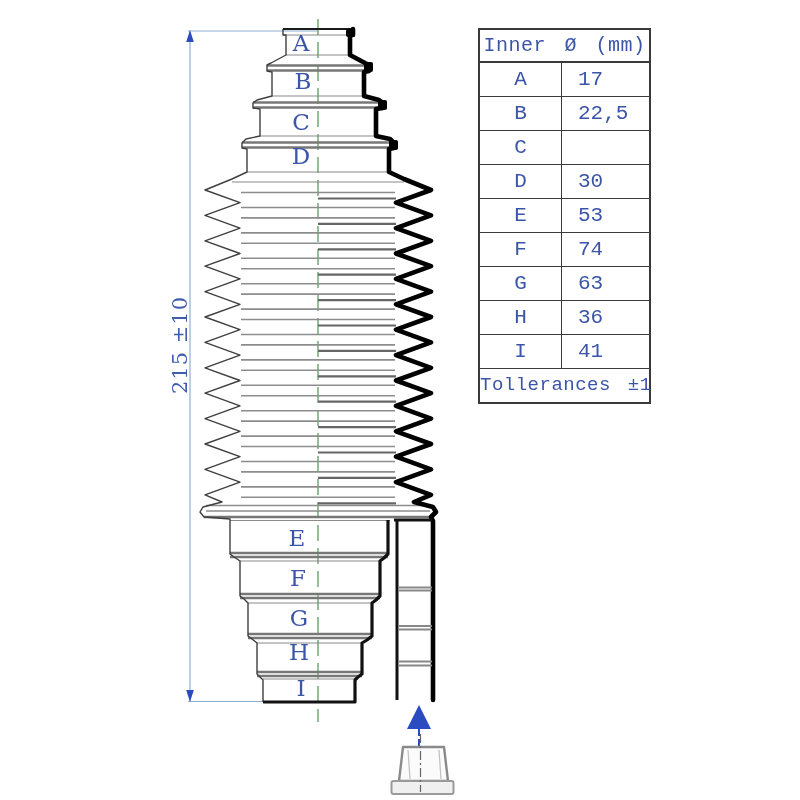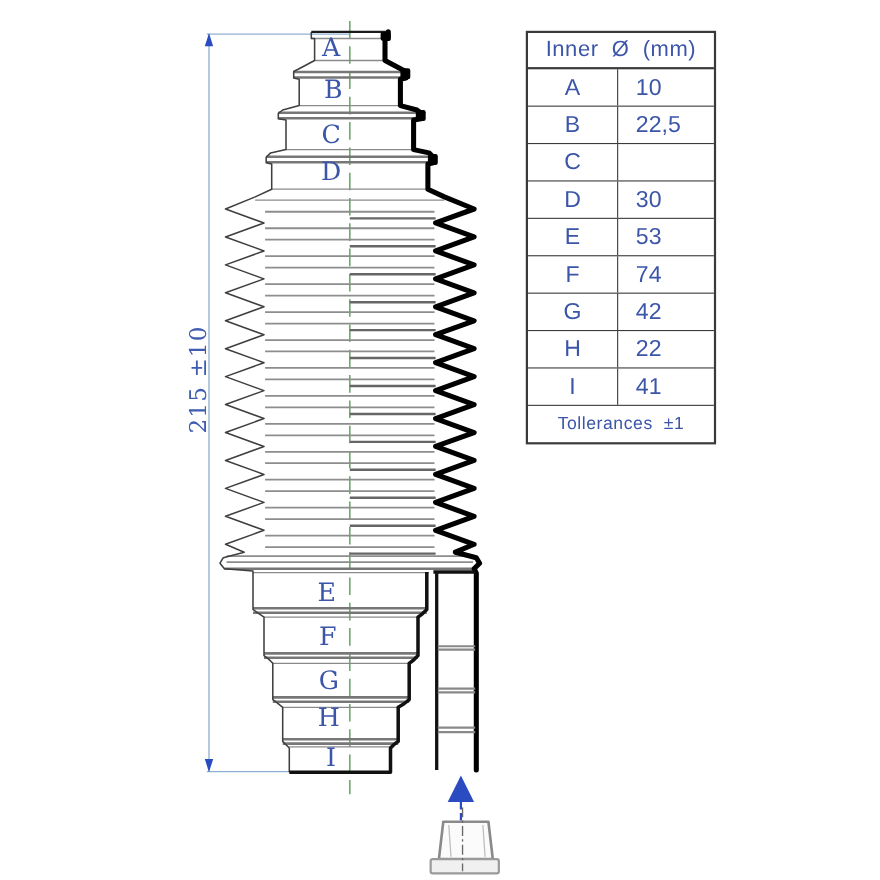--- a/index.html
+++ b/index.html
@@ -4,32 +4,32 @@
 <style>
   html,body{margin:0;padding:0;background:#ffffff;}
   .canvas{position:relative;width:800px;height:800px;background:#ffffff;overflow:hidden;
           font-family:"DejaVu Serif", serif;}
   .diagram-svg{position:absolute;left:0;top:0;width:800px;height:800px;}
 
   
   .spec-table{
     position:absolute;left:478px;top:28px;width:173px;
     border:2.5px solid #3a3a3a;background:#ffffff;
-    color:#3b55a8;font-family:Liberation Sans, sans-serif;
+    color:#3b55a8;font-family:Liberation Mono, monospace;
     display:flex;flex-direction:column;box-sizing:border-box;
   }
   .spec-header{
     height:31px;line-height:31px;text-align:center;font-size:20px;
     border-bottom:2px solid #3a3a3a;word-spacing:6px;letter-spacing:0.5px;white-space:nowrap;
   }
   .spec-row{display:flex;height:33px;border-bottom:1.5px solid #3a3a3a;}
   .spec-row .c-label{width:81px;border-right:1.5px solid #3a3a3a;text-align:center;
     line-height:33px;font-size:21px;}
   .spec-row .c-value{flex:1;padding-left:16px;line-height:33px;font-size:21px;}
-  .spec-footer{height:33px;line-height:33px;text-align:center;font-size:16px;
+  .spec-footer{height:33px;line-height:33px;text-align:center;font-size:19px;
     word-spacing:5px;letter-spacing:0.5px;white-space:nowrap;}
 
   .svg-label{font-family:"DejaVu Serif", serif;font-size:23px;fill:#3b55a8;}
   .dim-text{font-family:"DejaVu Serif", serif;font-size:21px;fill:#3f5cb0;letter-spacing:1px;}
 </style>
 </head>
 <body>
 
 <div class="canvas">
 
@@ -194,21 +194,21 @@
       <text class="svg-label" x="299" y="660" text-anchor="middle">H</text>
       <text class="svg-label" x="301" y="696" text-anchor="middle">I</text>
     </g>
   </svg>
 
   <div class="spec-table">
     <div class="spec-header">Inner Ø (mm)</div>
 
     <div class="spec-row">
       <div class="c-label">A</div>
-      <div class="c-value">10</div>
+      <div class="c-value">17</div>
     </div>
     <div class="spec-row">
       <div class="c-label">B</div>
       <div class="c-value">22,5</div>
     </div>
     <div class="spec-row">
       <div class="c-label">C</div>
     </div>
     <div class="spec-row">
       <div class="c-label">D</div>
@@ -217,25 +217,25 @@
     <div class="spec-row">
       <div class="c-label">E</div>
       <div class="c-value">53</div>
     </div>
     <div class="spec-row">
       <div class="c-label">F</div>
       <div class="c-value">74</div>
     </div>
     <div class="spec-row">
       <div class="c-label">G</div>
-      <div class="c-value">42</div>
+      <div class="c-value">63</div>
     </div>
     <div class="spec-row">
       <div class="c-label">H</div>
-      <div class="c-value">22</div>
+      <div class="c-value">36</div>
     </div>
     <div class="spec-row">
       <div class="c-label">I</div>
       <div class="c-value">41</div>
     </div>
 
     <div class="spec-footer">Tollerances ±1</div>
   </div>
 
 </div>

